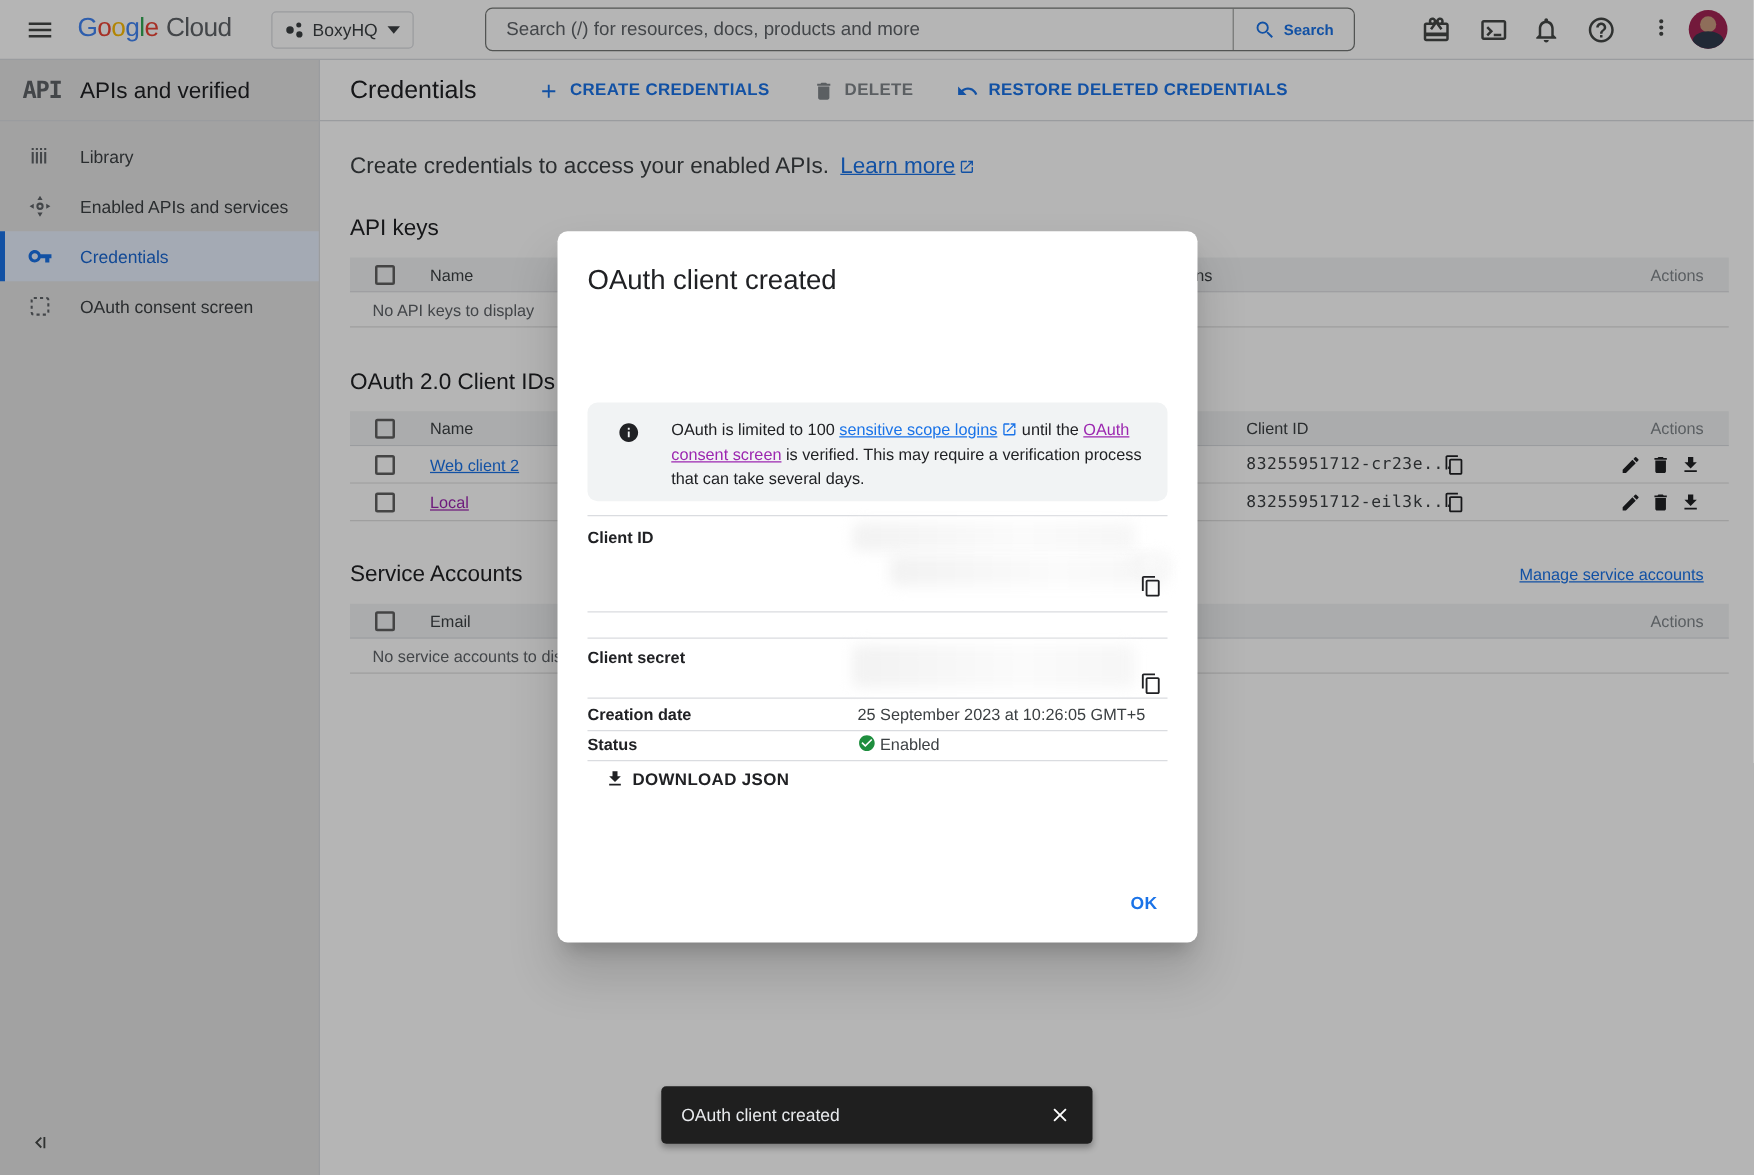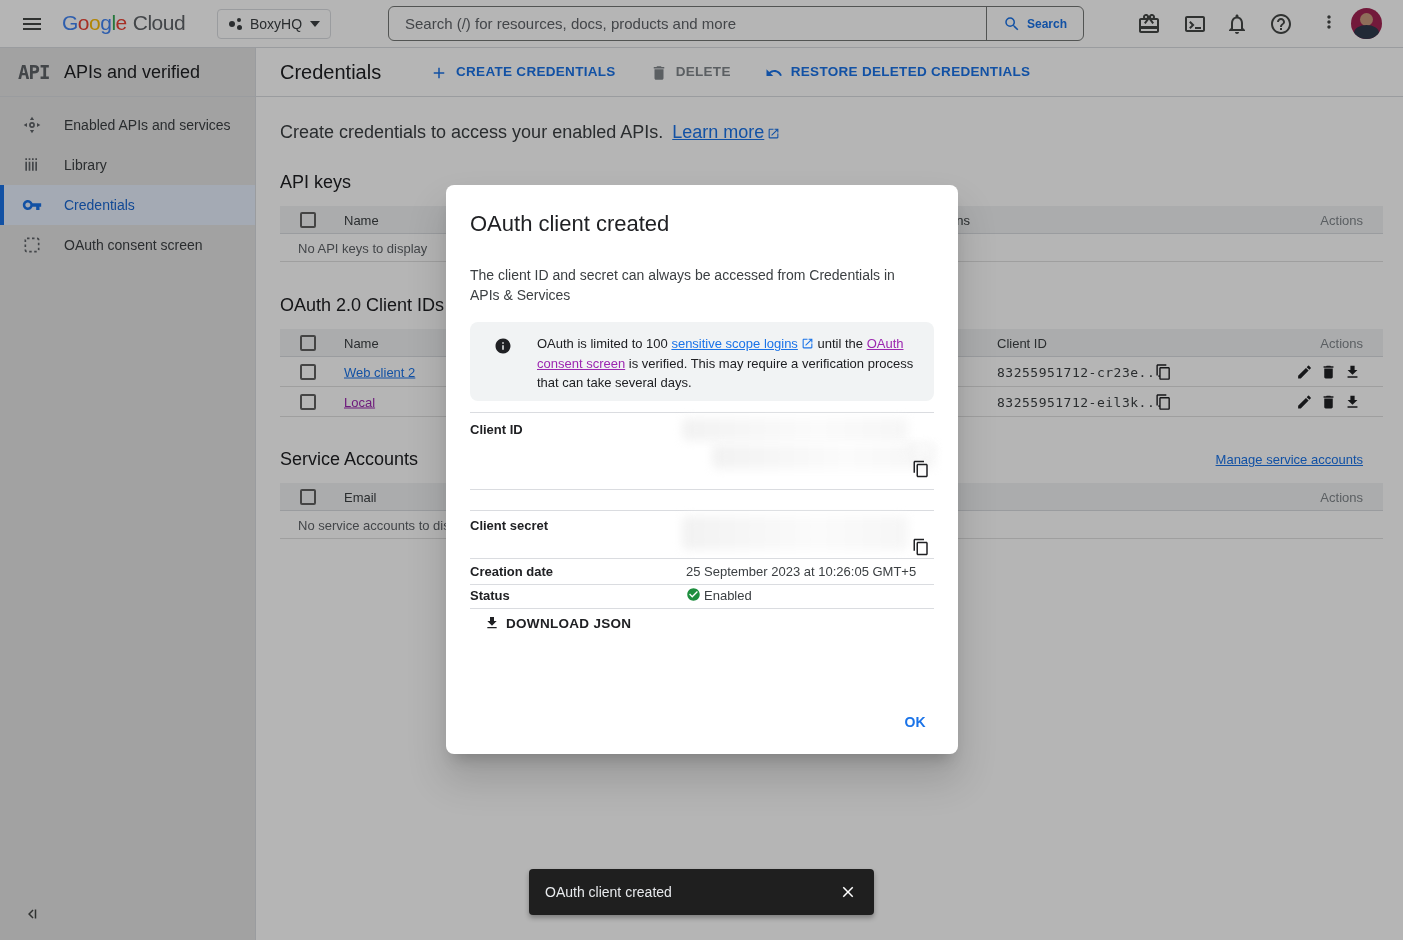--- a/index.html
+++ b/index.html
@@ -179,32 +179,32 @@
 
 <div id="sidebar">
   <div id="sidebar-header">
     <span id="sidebar-logo">API</span>
     <span id="sidebar-title">APIs and verified</span>
   </div>
   <div id="sidebar-nav">
     <div class="nav-item">
       <span class="nav-icon">
         <svg viewBox="0 0 24 24" fill="currentColor">
-            <path d="M12 2l2.5 4h-5L12 2zm0 20l-2.5-4h5L12 22zM2 12l4-2.5v5L2 12zm20 0l-4 2.5v-5l4 2.5zm-10-3.5A3.5 3.5 0 1 1 8.5 12 3.5 3.5 0 0 1 12 8.5zm0 2A1.5 1.5 0 1 0 13.5 12 1.5 1.5 0 0 0 12 10.5z"></path>
-          </svg>
-      </span>
-      <span class="nav-label">Enabled APIs and services</span>
+            <path d="M4 8h2v11H4zM8 8h2v11H8zM12 8h2v11h-2zM16 8h2v11h-2zM4 4h2v2H4zM8 4h2v2H8zM12 4h2v2h-2zM16 4h2v2h-2z"></path>
+          </svg>
+      </span>
+      <span class="nav-label">Library</span>
     </div>
     <div class="nav-item">
       <span class="nav-icon">
         <svg viewBox="0 0 24 24" fill="currentColor">
-            <path d="M4 8h2v11H4zM8 8h2v11H8zM12 8h2v11h-2zM16 8h2v11h-2zM4 4h2v2H4zM8 4h2v2H8zM12 4h2v2h-2zM16 4h2v2h-2z"></path>
-          </svg>
-      </span>
-      <span class="nav-label">Library</span>
+            <path d="M12 2l2.5 4h-5L12 2zm0 20l-2.5-4h5L12 22zM2 12l4-2.5v5L2 12zm20 0l-4 2.5v-5l4 2.5zm-10-3.5A3.5 3.5 0 1 1 8.5 12 3.5 3.5 0 0 1 12 8.5zm0 2A1.5 1.5 0 1 0 13.5 12 1.5 1.5 0 0 0 12 10.5z"></path>
+          </svg>
+      </span>
+      <span class="nav-label">Enabled APIs and services</span>
     </div>
     <div class="nav-item selected">
       <span class="nav-icon">
         <svg viewBox="0 0 24 24" fill="currentColor">
             <path d="M12.65 10C11.83 7.67 9.61 6 7 6c-3.31 0-6 2.69-6 6s2.69 6 6 6c2.61 0 4.83-1.67 5.65-4H17v4h4v-4h2v-4H12.65zM7 15c-1.65 0-3-1.35-3-3s1.35-3 3-3 3 1.35 3 3-1.35 3-3 3z"></path>
           </svg>
       </span>
       <span class="nav-label">Credentials</span>
     </div>
     <div class="nav-item">
@@ -344,21 +344,20 @@
   </div>
   <div class="trow empty">
     <span class="cell empty-text" style="left:18px">No service accounts to display</span>
   </div>
 </div>
 
 <div id="overlay"></div>
 
 <div id="modal">
   <div id="modal-title">OAuth client created</div>
-  <div id="modal-desc">The client ID and secret can always be accessed from Credentials in APIs &amp; Services</div>
 
   <div id="modal-notice">
     <span id="notice-icon">
       <svg viewBox="0 0 24 24" fill="currentColor">
           <path d="M12 2C6.48 2 2 6.48 2 12s4.48 10 10 10 10-4.48 10-10S17.52 2 12 2zm1 15h-2v-6h2v6zm0-8h-2V7h2v2z"></path>
         </svg>
     </span>
     <div id="notice-text">
       <span>OAuth is limited to 100 </span><span class="link-blue">sensitive scope logins</span><span class="ext-icon"><svg viewBox="0 0 24 24" fill="currentColor">
             <path d="M19 19H5V5h7V3H5c-1.1 0-2 .9-2 2v14c0 1.1.9 2 2 2h14c1.1 0 2-.9 2-2v-7h-2v7zM14 3v2h3.59l-9.83 9.83 1.41 1.41L19 6.41V10h2V3h-7z"></path>

